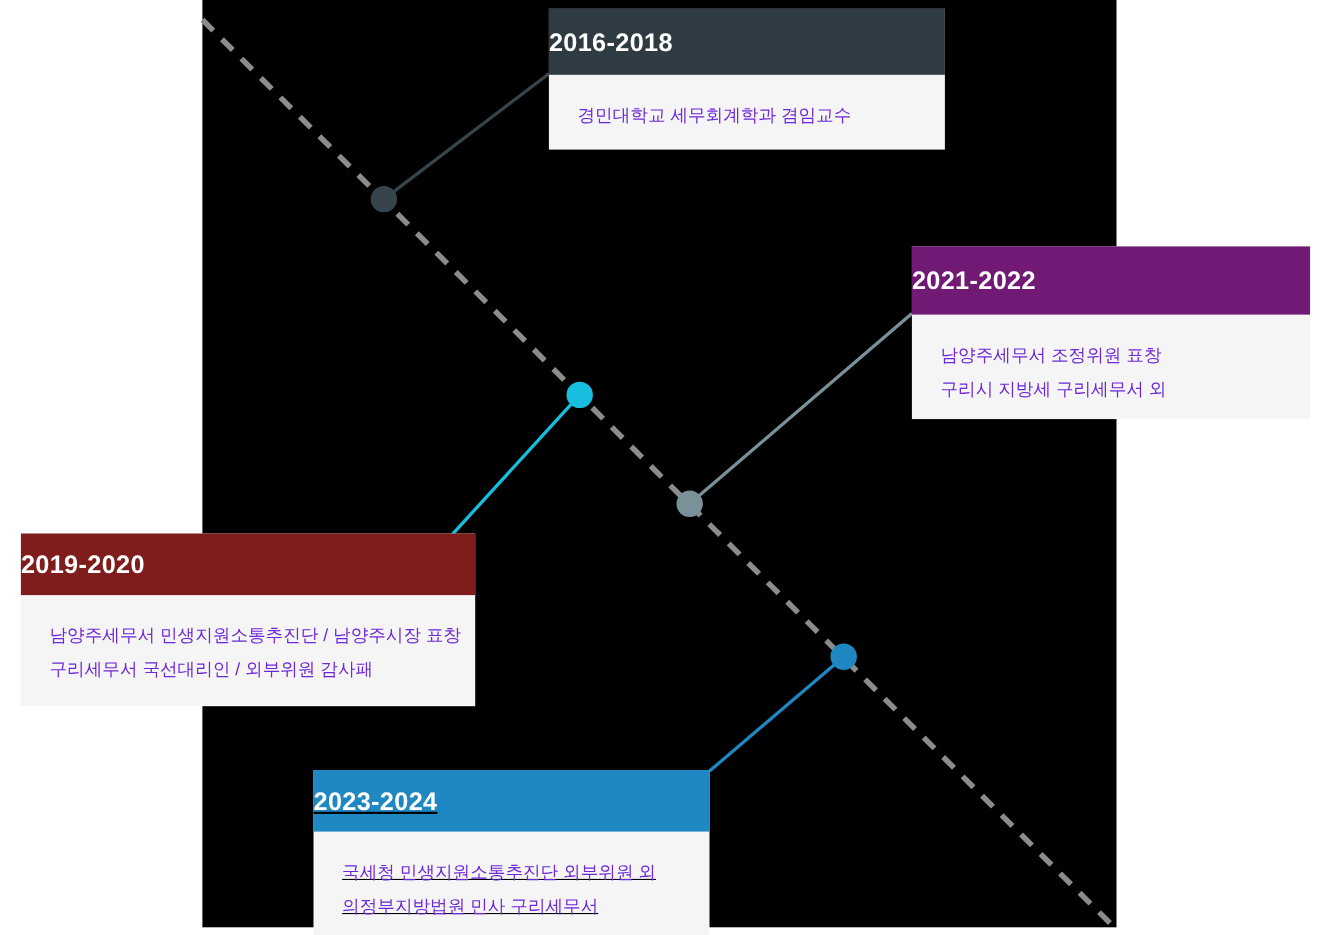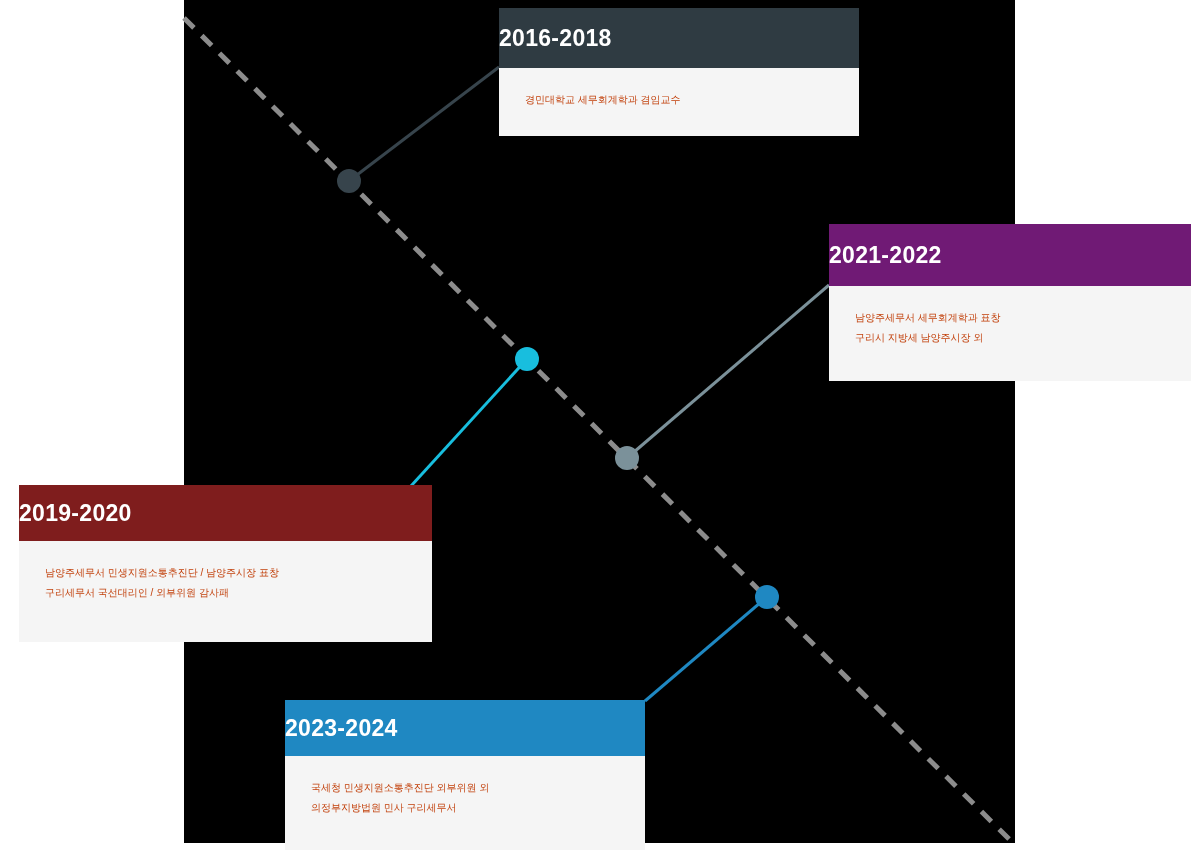--- a/index.html
+++ b/index.html
@@ -50,39 +50,39 @@
     display: flex;
     align-items: center;
     color: #ffffff;
     font-size: 23px;
     font-weight: bold;
     letter-spacing: 0.3px;
   }
   .card-body {
     box-sizing: border-box;
     padding: 22px 26px 20px 26px;
-    color: #c2410c;
-    font-size: 10px;
+    color: #6d28d9;
+    font-size: 16px;
     line-height: 1.95;
   }
   .card-body .line {
     white-space: nowrap;
   }
 
   
   #card-2016 { left: 499px; top: 8px;   width: 360px; height: 128px; }
   #card-2016 .card-header { height: 60px; background: #2f3b42; }
 
   #card-2021 { left: 829px; top: 224px; width: 362px; height: 157px; }
   #card-2021 .card-header { height: 62px; background: #701a75; }
 
   #card-2019 { left: 19px;  top: 485px; width: 413px; height: 157px; }
   #card-2019 .card-header { height: 56px; background: #7f1d1d; }
 
-  #card-2023 { left: 285px; top: 700px; width: 360px; height: 150px; }
+  #card-2023 { left: 285px; top: 700px; width: 360px; height: 150px; text-decoration: underline; }
   #card-2023 .card-header { height: 56px; background: #1f88c2; }
 </style>
 </head>
 <body>
 
 <div id="stage">
 
   <div class="backdrop" id="backdrop-main"></div>
 
   <svg id="lines" viewBox="0 0 1200 850" xmlns="http://www.w3.org/2000/svg">
@@ -102,22 +102,22 @@
   <div class="card" id="card-2016">
     <div class="card-header">2016-2018</div>
     <div class="card-body">
       <div class="line">경민대학교 세무회계학과 겸임교수</div>
     </div>
   </div>
 
   <div class="card" id="card-2021">
     <div class="card-header">2021-2022</div>
     <div class="card-body">
-      <div class="line">남양주세무서 세무회계학과 표창</div>
-      <div class="line">구리시 지방세 남양주시장 외</div>
+      <div class="line">남양주세무서 조정위원 표창</div>
+      <div class="line">구리시 지방세 구리세무서 외</div>
     </div>
   </div>
 
   <div class="card" id="card-2019">
     <div class="card-header">2019-2020</div>
     <div class="card-body">
       <div class="line">남양주세무서 민생지원소통추진단 / 남양주시장 표창</div>
       <div class="line">구리세무서 국선대리인 / 외부위원 감사패</div>
     </div>
   </div>

